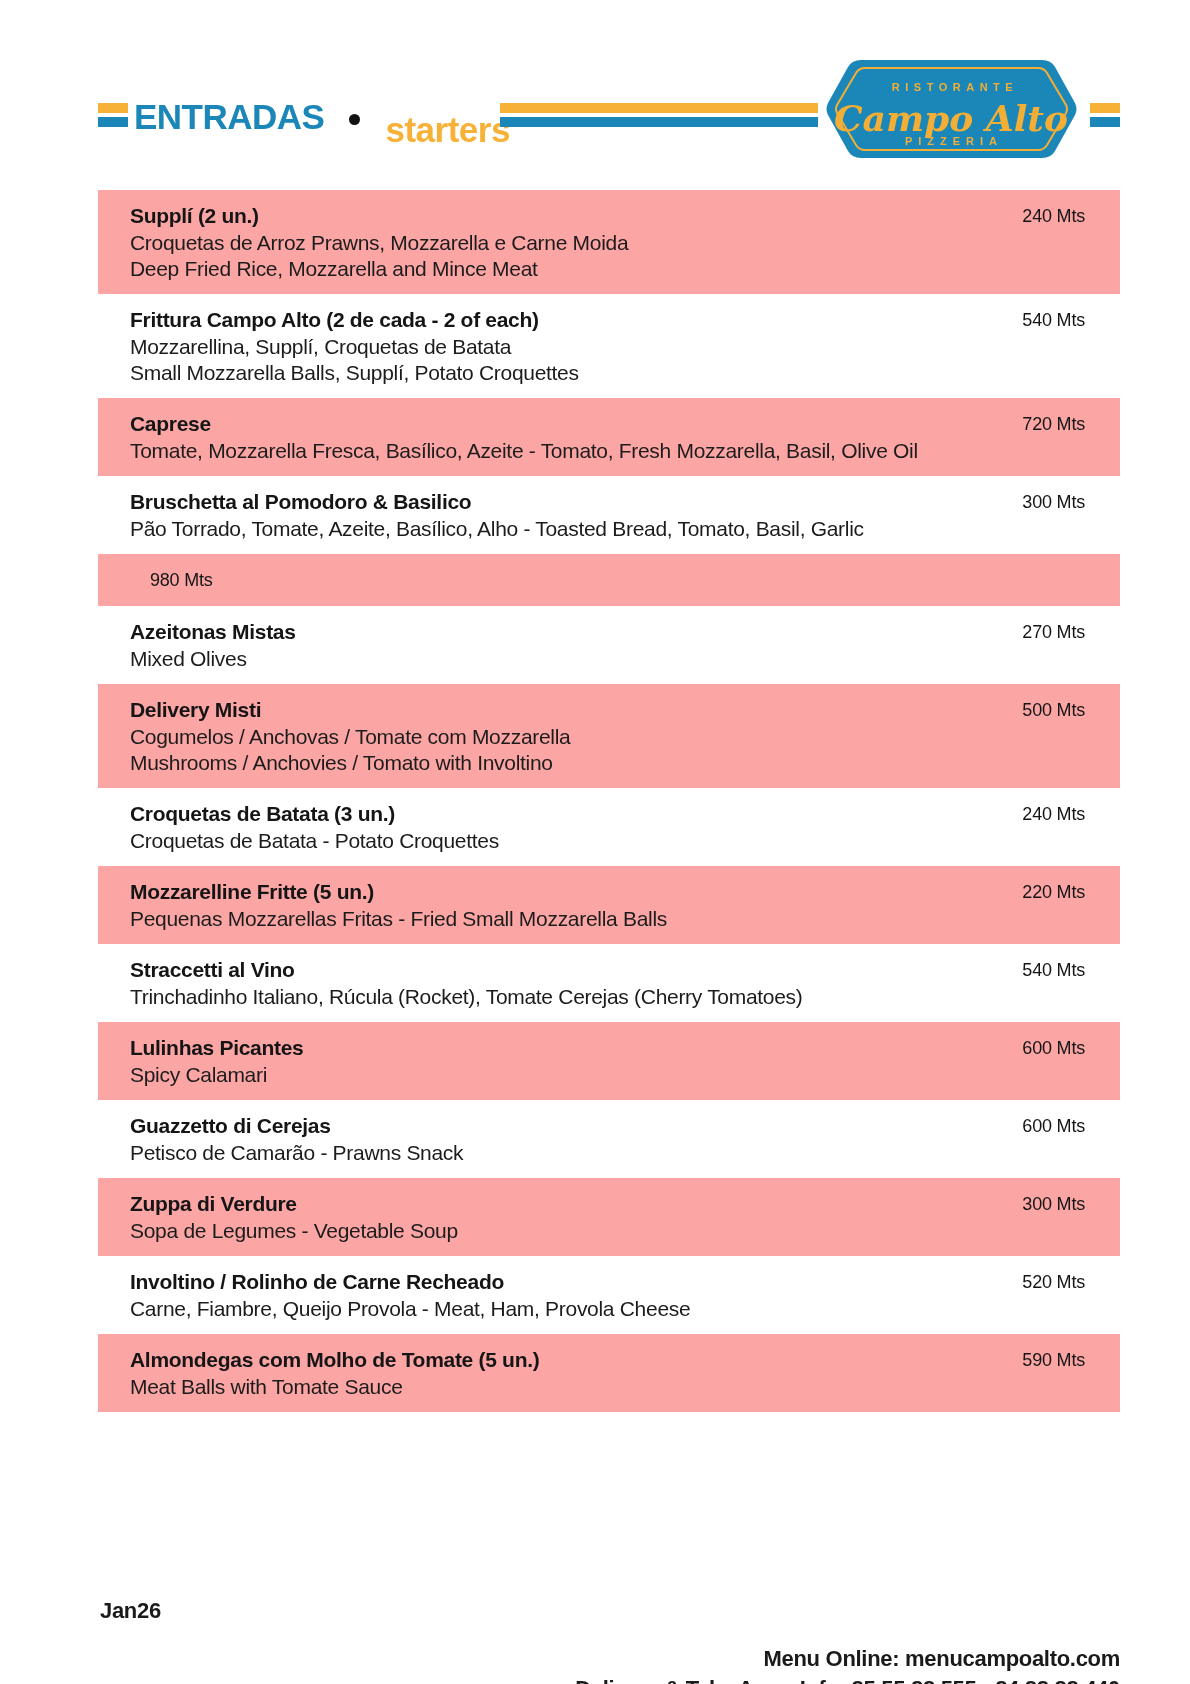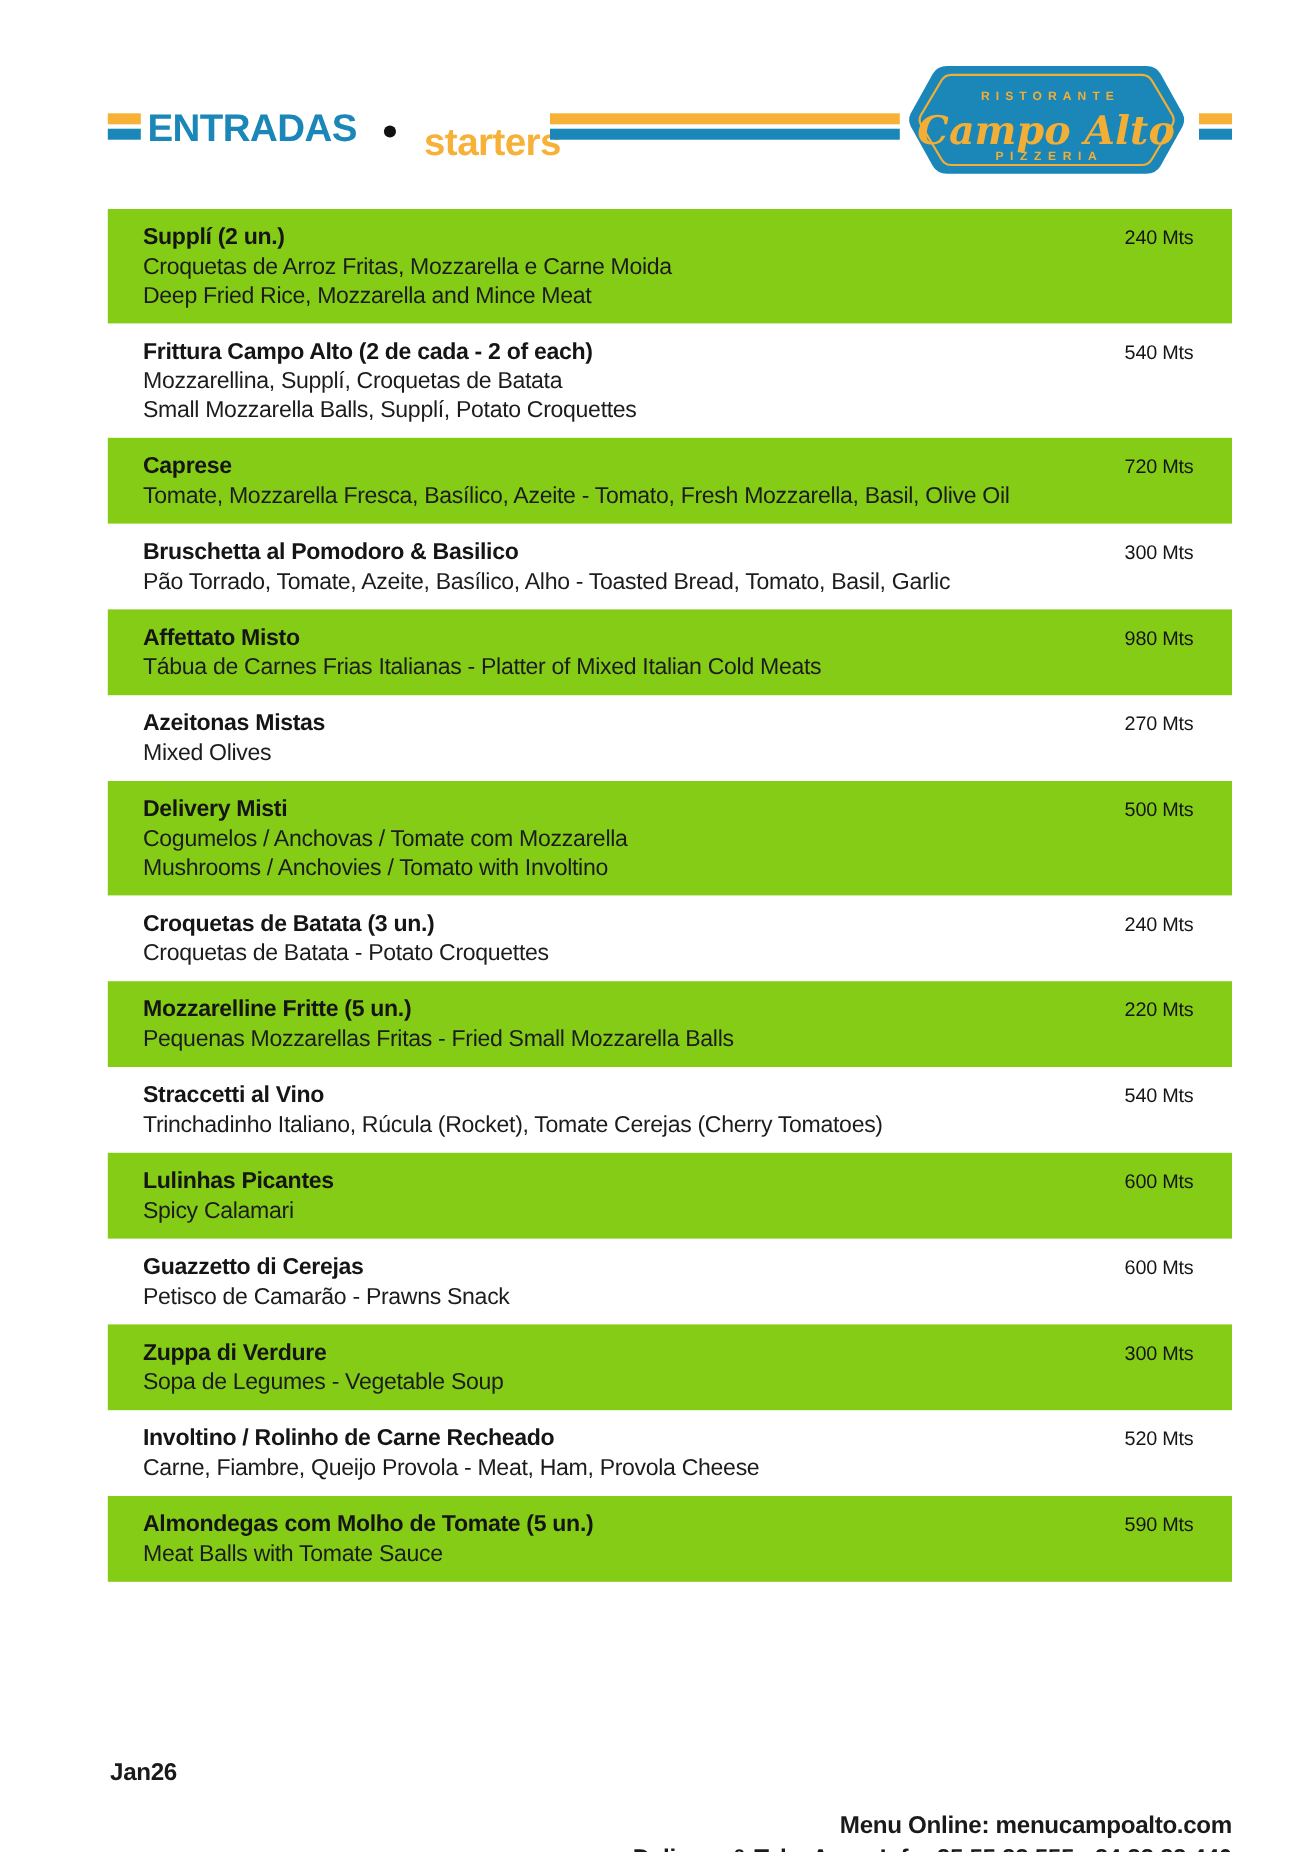--- a/index.html
+++ b/index.html
@@ -26,21 +26,21 @@
   .logo{position:absolute;left:825px;top:55px;width:253px;height:108px;}
   
   .menu-list{
     position:absolute;left:98px;top:190px;width:1022px;
   }
   .row{
     display:flex;justify-content:space-between;align-items:flex-start;
     padding:12px 35px 12px 32px;
     box-sizing:border-box;
   }
-  .row.shaded{background:#84cc16;}
+  .row.shaded{background:#fca5a5;}
   .row-text{flex:1 1 auto;min-width:0;}
   .item-name{
     font-size:21px;font-weight:bold;line-height:28px;
     letter-spacing:-0.3px;color:#151515;
   }
   .item-desc{
     font-size:21px;line-height:26px;letter-spacing:-0.3px;color:#1c1c1c;
   }
   .item-price{
     flex:0 0 auto;
@@ -93,21 +93,21 @@
 
   <div class="dbar" style="left:1090px;top:103px;width:30px;">
     <div class="bar-orange"></div>
     <div class="bar-blue"></div>
   </div>
 
   <div class="menu-list">
       <div class="row shaded">
         <div class="row-text">
           <div class="item-name">Supplí (2 un.)</div>
-          <div class="item-desc">Croquetas de Arroz Fritas, Mozzarella e Carne Moida</div>
+          <div class="item-desc">Croquetas de Arroz Prawns, Mozzarella e Carne Moida</div>
           <div class="item-desc">Deep Fried Rice, Mozzarella and Mince Meat</div>
         </div>
         <div class="item-price">240 Mts</div>
       </div>
       <div class="row">
         <div class="row-text">
           <div class="item-name">Frittura Campo Alto (2 de cada - 2 of each)</div>
           <div class="item-desc">Mozzarellina, Supplí, Croquetas de Batata</div>
           <div class="item-desc">Small Mozzarella Balls, Supplí, Potato Croquettes</div>
         </div>
@@ -121,24 +121,20 @@
         <div class="item-price">720 Mts</div>
       </div>
       <div class="row">
         <div class="row-text">
           <div class="item-name">Bruschetta al Pomodoro &amp; Basilico</div>
           <div class="item-desc">Pão Torrado, Tomate, Azeite, Basílico, Alho - Toasted Bread, Tomato, Basil, Garlic</div>
         </div>
         <div class="item-price">300 Mts</div>
       </div>
       <div class="row shaded">
-        <div class="row-text">
-          <div class="item-name">Affettato Misto</div>
-          <div class="item-desc">Tábua de Carnes Frias Italianas - Platter of Mixed Italian Cold Meats</div>
-        </div>
         <div class="item-price">980 Mts</div>
       </div>
       <div class="row">
         <div class="row-text">
           <div class="item-name">Azeitonas Mistas</div>
           <div class="item-desc">Mixed Olives</div>
         </div>
         <div class="item-price">270 Mts</div>
       </div>
       <div class="row shaded">

